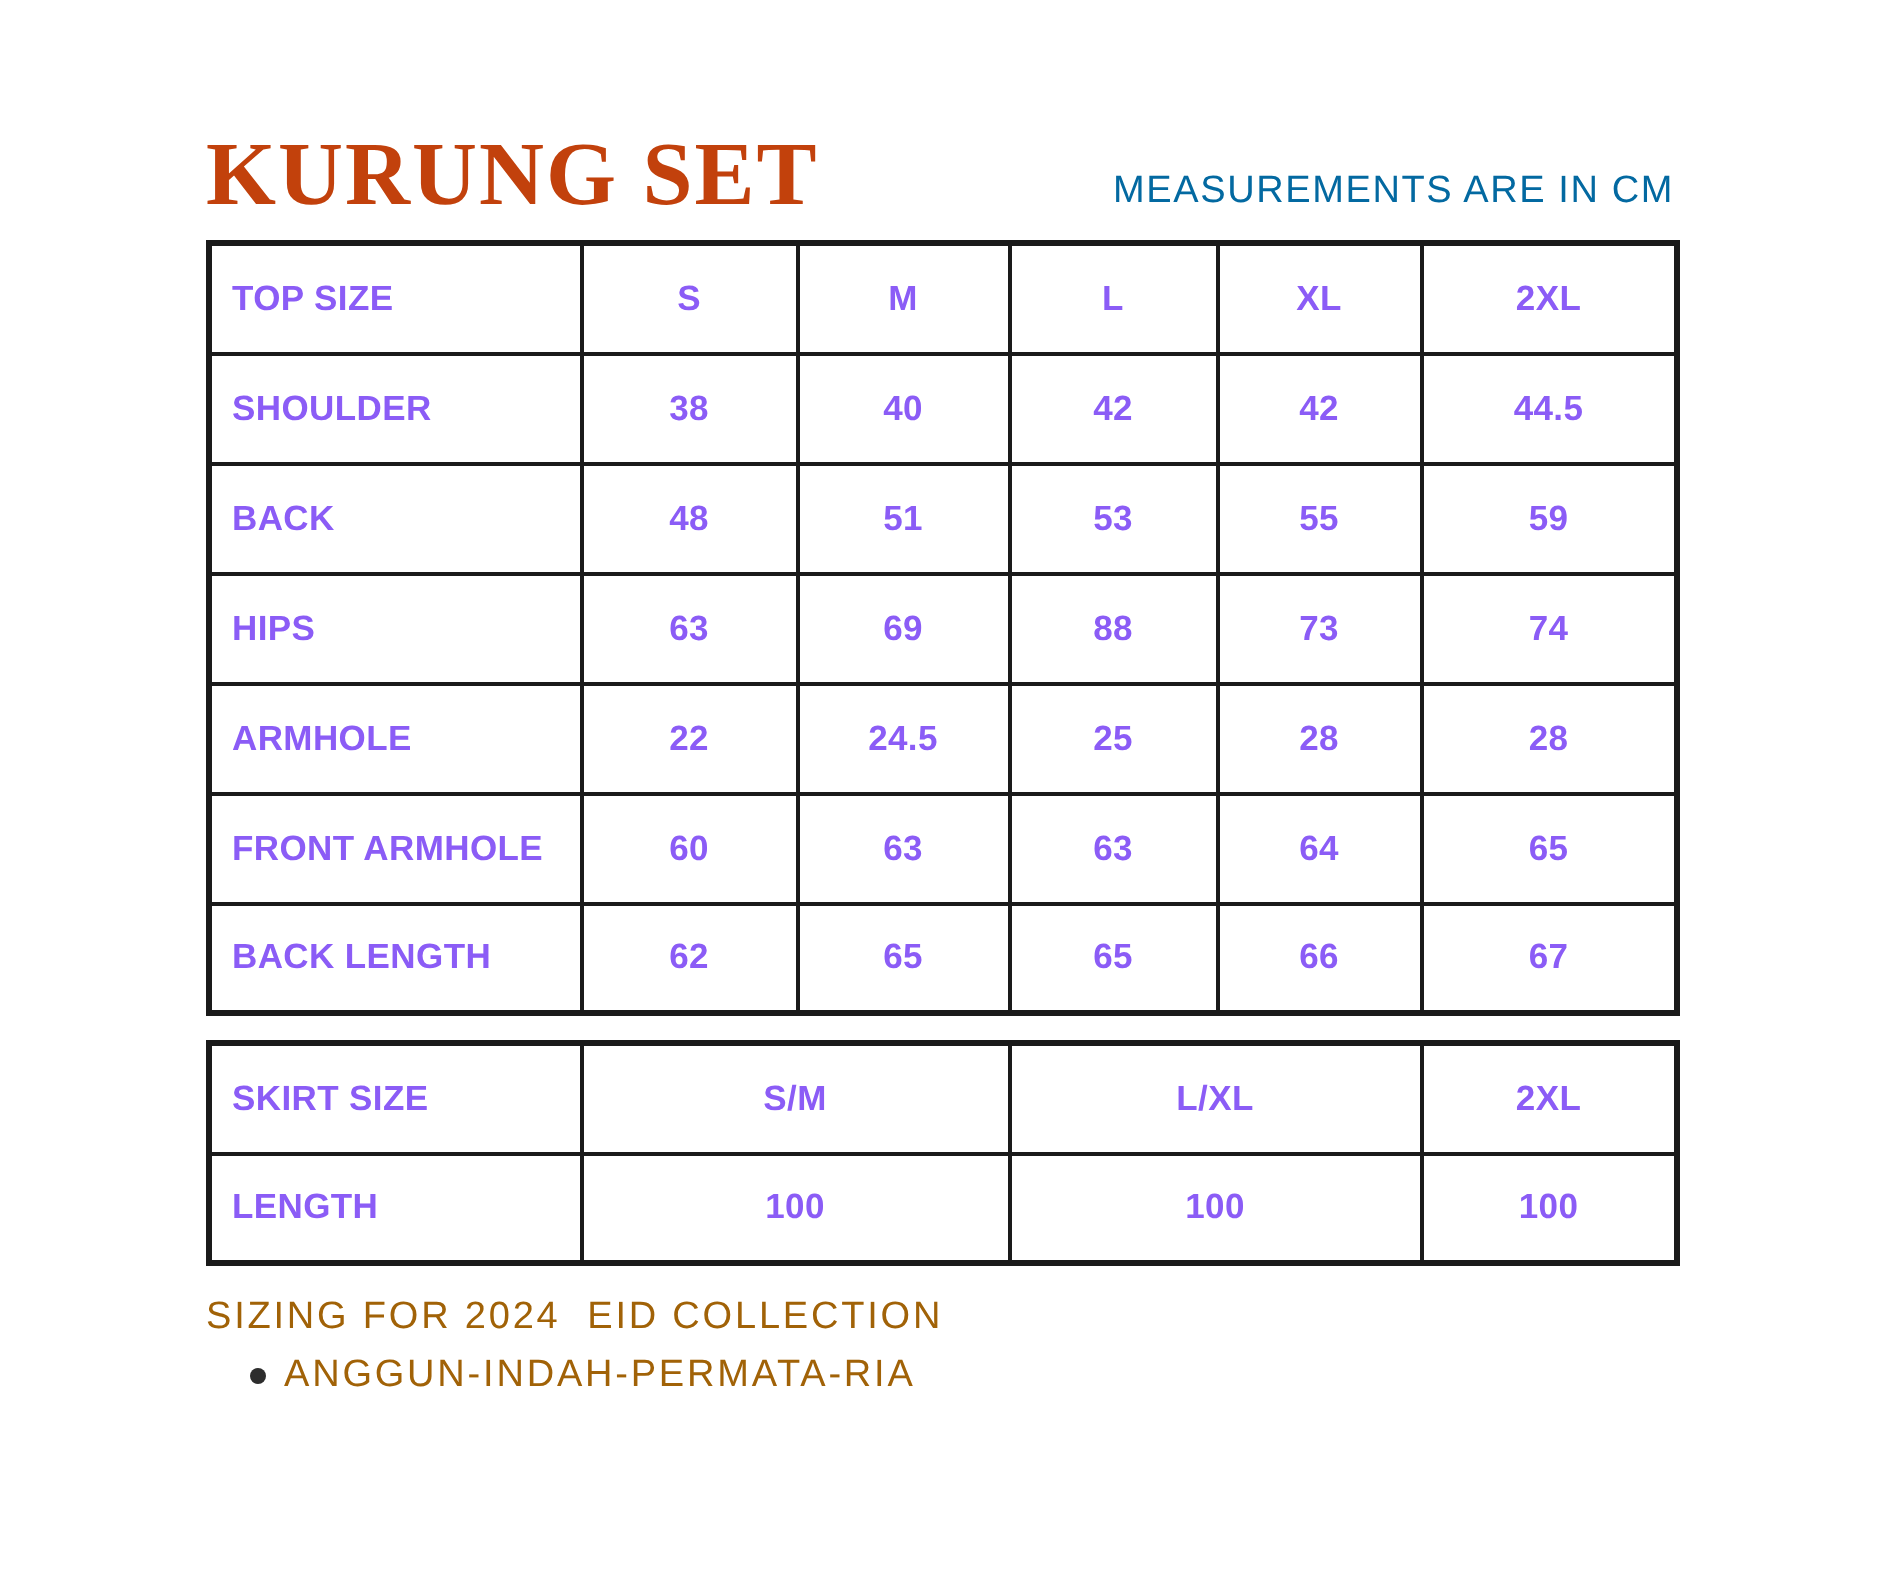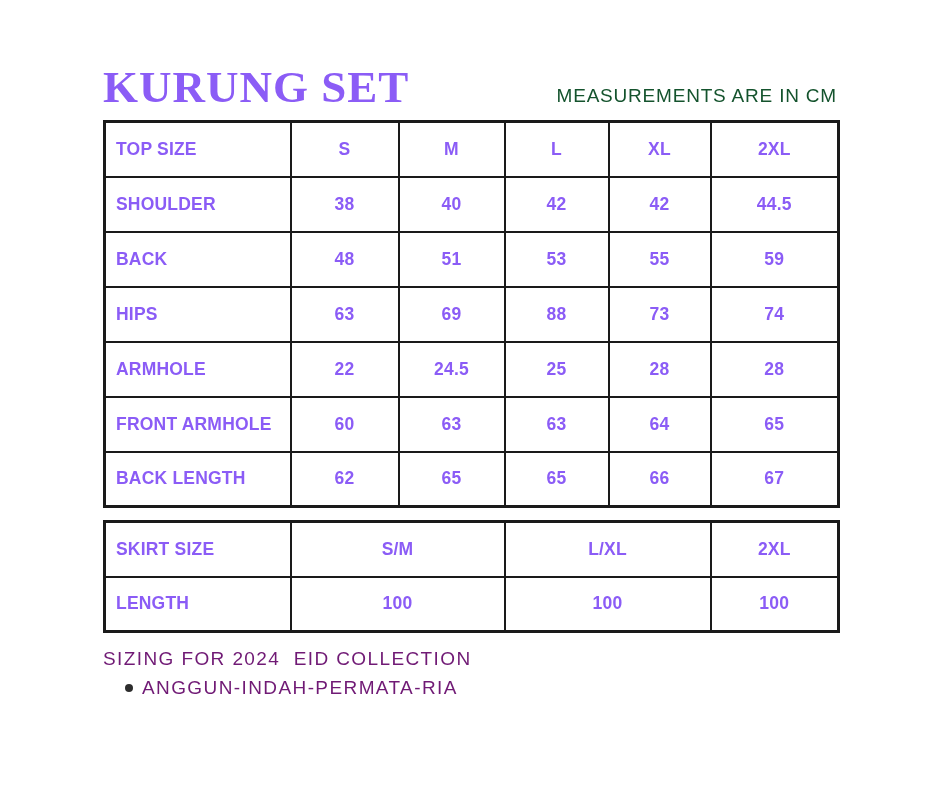--- a/index.html
+++ b/index.html
@@ -27,28 +27,28 @@
     align-items: flex-end;
     height: 58px;
     margin-bottom: 10px;
   }
   .page-title {
     font-family: "Liberation Serif", "DejaVu Serif", serif;
     font-size: 45px;
     font-weight: 700;
     letter-spacing: 1px;
     line-height: 1;
-    color: #8b5cf6;
+    color: #c2410c;
     white-space: nowrap;
   }
   .units-note {
     font-size: 19px;
     font-weight: 400;
     letter-spacing: 0.8px;
-    color: #14532d;
+    color: #0369a1;
     padding-bottom: 3px;
     white-space: nowrap;
   }
   table.size-table {
     border-collapse: collapse;
     table-layout: fixed;
     width: 734px;
     background: #ffffff;
   }
   table.size-table th,
@@ -77,21 +77,21 @@
   .skirt-table-wrap {
     margin-top: 12px;
   }
   .footer {
     margin-top: 15px;
   }
   .footer-line {
     font-size: 19px;
     font-weight: 400;
     letter-spacing: 1.4px;
-    color: #701a75;
+    color: #a16207;
     white-space: pre-wrap;
   }
   .footer-bullet-row {
     display: flex;
     align-items: center;
     margin-top: 7px;
     margin-left: 22px;
   }
   .bullet-dot {
     width: 8px;

